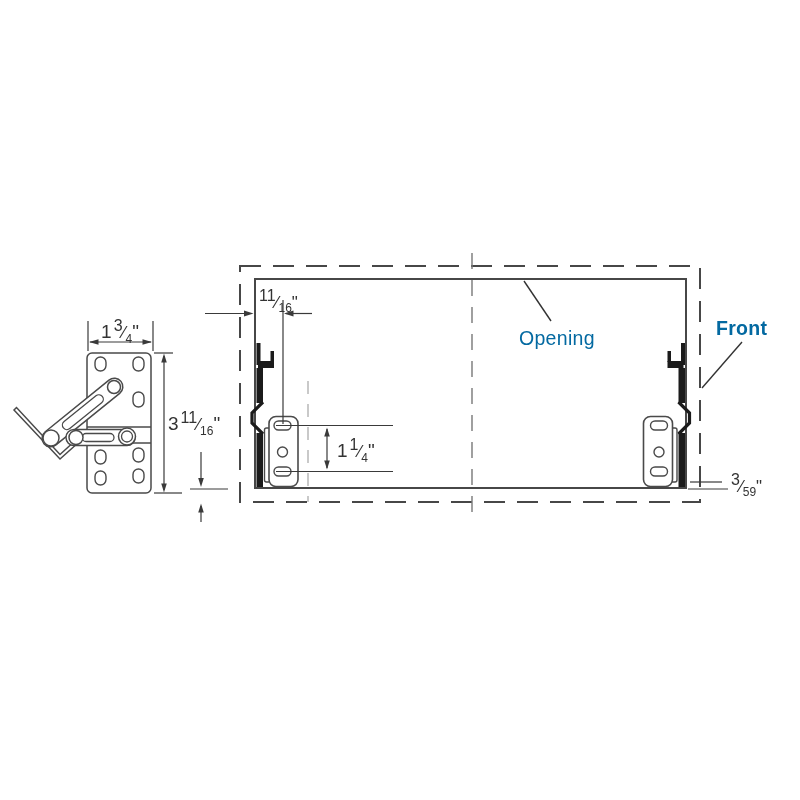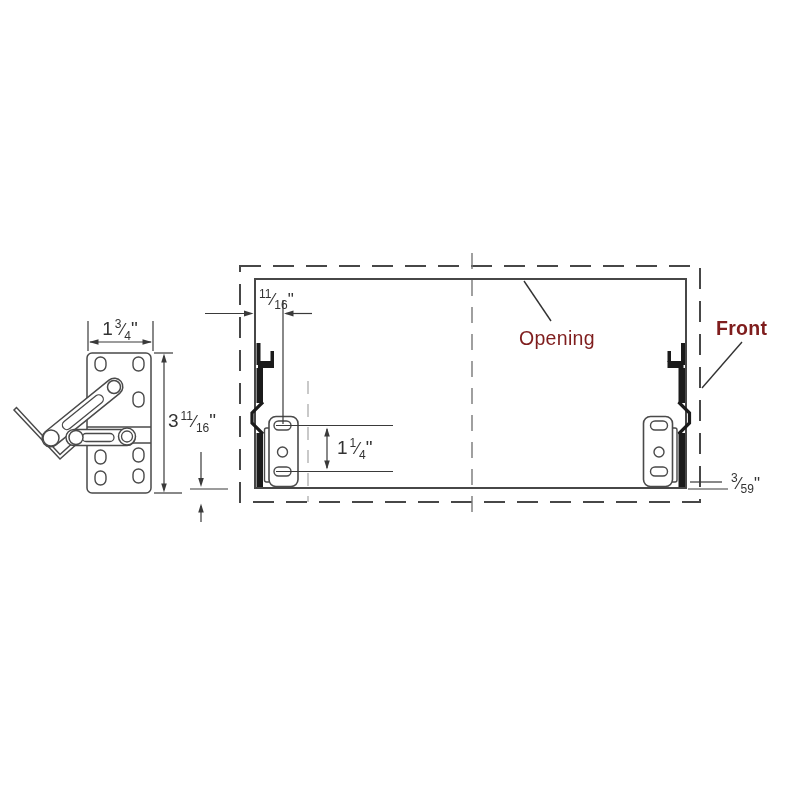--- a/index.html
+++ b/index.html
@@ -1,23 +1,23 @@
 <!DOCTYPE html>
 <html><head>
 <meta charset="utf-8">
 <title>Diagram</title>
 <style>
   html,body{margin:0;padding:0;background:#ffffff;}
   .canvas{position:relative;width:800px;height:800px;background:#ffffff;
           font-family:"Liberation Sans",sans-serif;overflow:hidden;}
   .canvas svg{position:absolute;left:0;top:0;}
-  .lbl{position:absolute;color:#7f1d1d;font-size:19.5px;letter-spacing:.3px;white-space:nowrap;}
+  .lbl{position:absolute;color:#0369a1;font-size:19.5px;letter-spacing:.3px;white-space:nowrap;}
   .dim{position:absolute;color:#333;font-size:19px;white-space:nowrap;}
   .dim .wh{margin-right:2px;}
-  .dim .fr-n{font-size:12px;vertical-align:super;}
+  .dim .fr-n{font-size:16px;vertical-align:super;}
   .dim .fr-s{font-size:17px;}
   .dim .fr-d{font-size:12px;vertical-align:sub;margin-top:32px;}
 </style>
 </head>
 <body>
 
 <div class="canvas">
 
   <svg width="800" height="800" viewBox="0 0 800 800">
 

